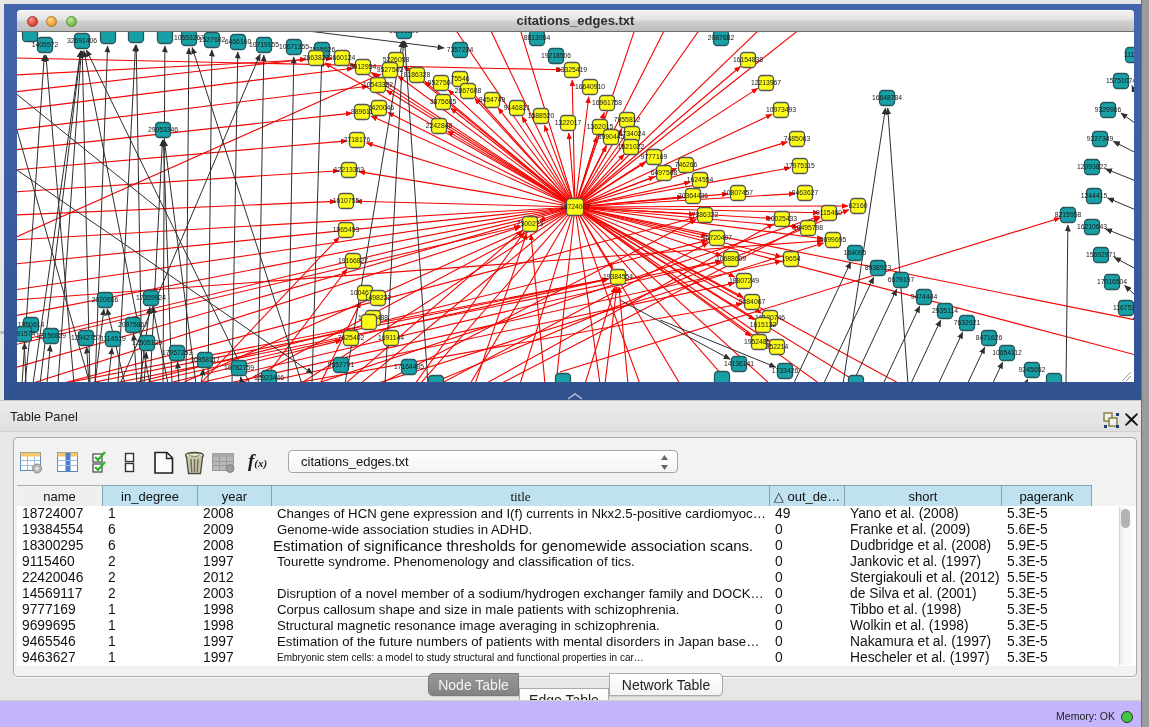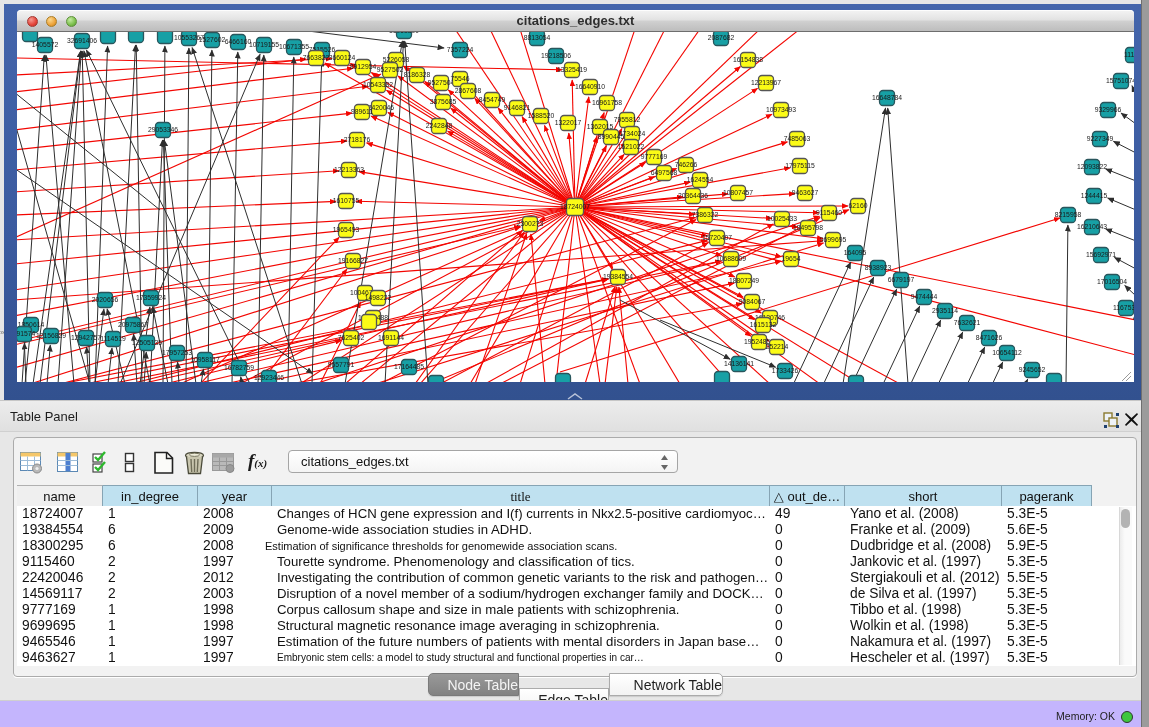--- a/index.html
+++ b/index.html
@@ -22,21 +22,21 @@
 #tptitle {left:10px;top:8px;font-size:13px;color:#1d1d1d;}
 #container {left:13px;top:37px;width:1124px;height:240px;background:#f2f2f2;border:1px solid #ababab;border-radius:4px;box-shadow:0 1px 0 #fff;}
 #thead {left:17px;top:85px;height:21px;border-bottom:1px solid #8fa3ad;width:1075px;}
 .hc {position:absolute;top:0;height:21px;background:#bfe1f0;border-right:1px solid #86a4b4;border-top:1px solid #86a4b4;font-size:13px;color:#111;text-align:center;line-height:21px;}
 #tbody {left:17px;top:106px;width:1119px;height:160px;background:#fff;}
 .row {position:absolute;left:0;width:1141px;height:16px;font-size:13.8px;color:#111;}
 .row span {position:absolute;top:0;white-space:nowrap;overflow:hidden;line-height:16px;}
 #sbtrack {left:1119px;top:107px;width:13px;height:158px;background:linear-gradient(90deg,#ececec,#fafafa 40%,#fafafa);border-left:1px solid #d8d8d8;}
 #sbthumb {left:1121px;top:109px;width:9px;height:19px;background:#b3b3b3;border-radius:5px;}
 #segs {left:428px;top:273px;height:23px;font-size:14px;}
-.seg {position:absolute;top:0;height:23px;line-height:23px;text-align:right;color:#1f1f1f;background:linear-gradient(180deg,#ffffff,#f3f3f3);border:1px solid #ababab;box-shadow:0 1px 1px rgba(0,0,0,0.12);}
+.seg {position:absolute;top:0;height:23px;line-height:23px;text-align:center;color:#1f1f1f;background:linear-gradient(180deg,#ffffff,#f3f3f3);border:1px solid #ababab;box-shadow:0 1px 1px rgba(0,0,0,0.12);}
 #status {left:0;top:300px;width:1141px;height:27px;background:#c4b5fd;border-top:1px solid #cfcfcf;}
 #rightstrip {left:1141px;top:0;width:8px;height:727px;background:#9b9b9b;border-left:1px solid #6f6f6f;}
 .icon {position:absolute;top:51px;}
 </style></head><body>
 <div id="frame" class="abs"></div>
 <div id="win" class="abs">
   <div id="titlebar" class="abs">
       <div id="title">citations_edges.txt</div>
     </div>
   <div class="tl abs" style="left:9.5px;background:radial-gradient(circle at 35% 30%,#f59a92,#e4453a 60%,#b92f26);border:1px solid #a33730;"></div>
@@ -616,50 +616,49 @@
         <span style="left:203px">2009</span>
         <span style="left:277px;width:492px;font-size:13.2px">Genome-wide association studies in ADHD.</span>
         <span style="left:775px">0</span>
         <span style="left:850px">Franke et al. (2009)</span>
         <span style="left:1007px">5.6E-5</span>
       </div>
 <div class="row" style="top:138px">
 <span style="left:22px">18300295</span>
         <span style="left:108px">6</span>
         <span style="left:203px">2008</span>
-        <span style="left:265px;width:492px;font-size:11px">Estimation of significance thresholds for genomewide association scans.</span>
+        <span style="left:273px;width:492px;font-size:15px">Estimation of significance thresholds for genomewide association scans.</span>
         <span style="left:775px">0</span>
         <span style="left:850px">Dudbridge et al. (2008)</span>
         <span style="left:1007px">5.9E-5</span>
       </div>
 <div class="row" style="top:154px">
 <span style="left:22px">9115460</span>
         <span style="left:108px">2</span>
         <span style="left:203px">1997</span>
         <span style="left:277px;width:492px;font-size:13.2px">Tourette syndrome. Phenomenology and classification of tics.</span>
         <span style="left:775px">0</span>
         <span style="left:850px">Jankovic et al. (1997)</span>
         <span style="left:1007px">5.3E-5</span>
       </div>
 <div class="row" style="top:170px">
 <span style="left:22px">22420046</span>
         <span style="left:108px">2</span>
         <span style="left:203px">2012</span>
-        <span style="left:277px;width:492px;font-size:13.2px">Investigating the contribution of common genetic variants to the risk and pathogen…</span>
         <span style="left:775px">0</span>
         <span style="left:850px">Stergiakouli et al. (2012)</span>
         <span style="left:1007px">5.5E-5</span>
       </div>
 <div class="row" style="top:186px">
 <span style="left:22px">14569117</span>
         <span style="left:108px">2</span>
         <span style="left:203px">2003</span>
         <span style="left:277px;width:492px;font-size:13.2px">Disruption of a novel member of a sodium/hydrogen exchanger family and DOCK…</span>
         <span style="left:775px">0</span>
-        <span style="left:850px">de Silva et al. (1997)</span>
+        <span style="left:850px">de Silva et al. (2001)</span>
         <span style="left:1007px">5.3E-5</span>
       </div>
 <div class="row" style="top:202px">
 <span style="left:22px">9777169</span>
         <span style="left:108px">1</span>
         <span style="left:203px">1998</span>
         <span style="left:277px;width:492px;font-size:13.2px">Corpus callosum shape and size in male patients with schizophrenia.</span>
         <span style="left:775px">0</span>
         <span style="left:850px">Tibbo et al. (1998)</span>
         <span style="left:1007px">5.3E-5</span>

